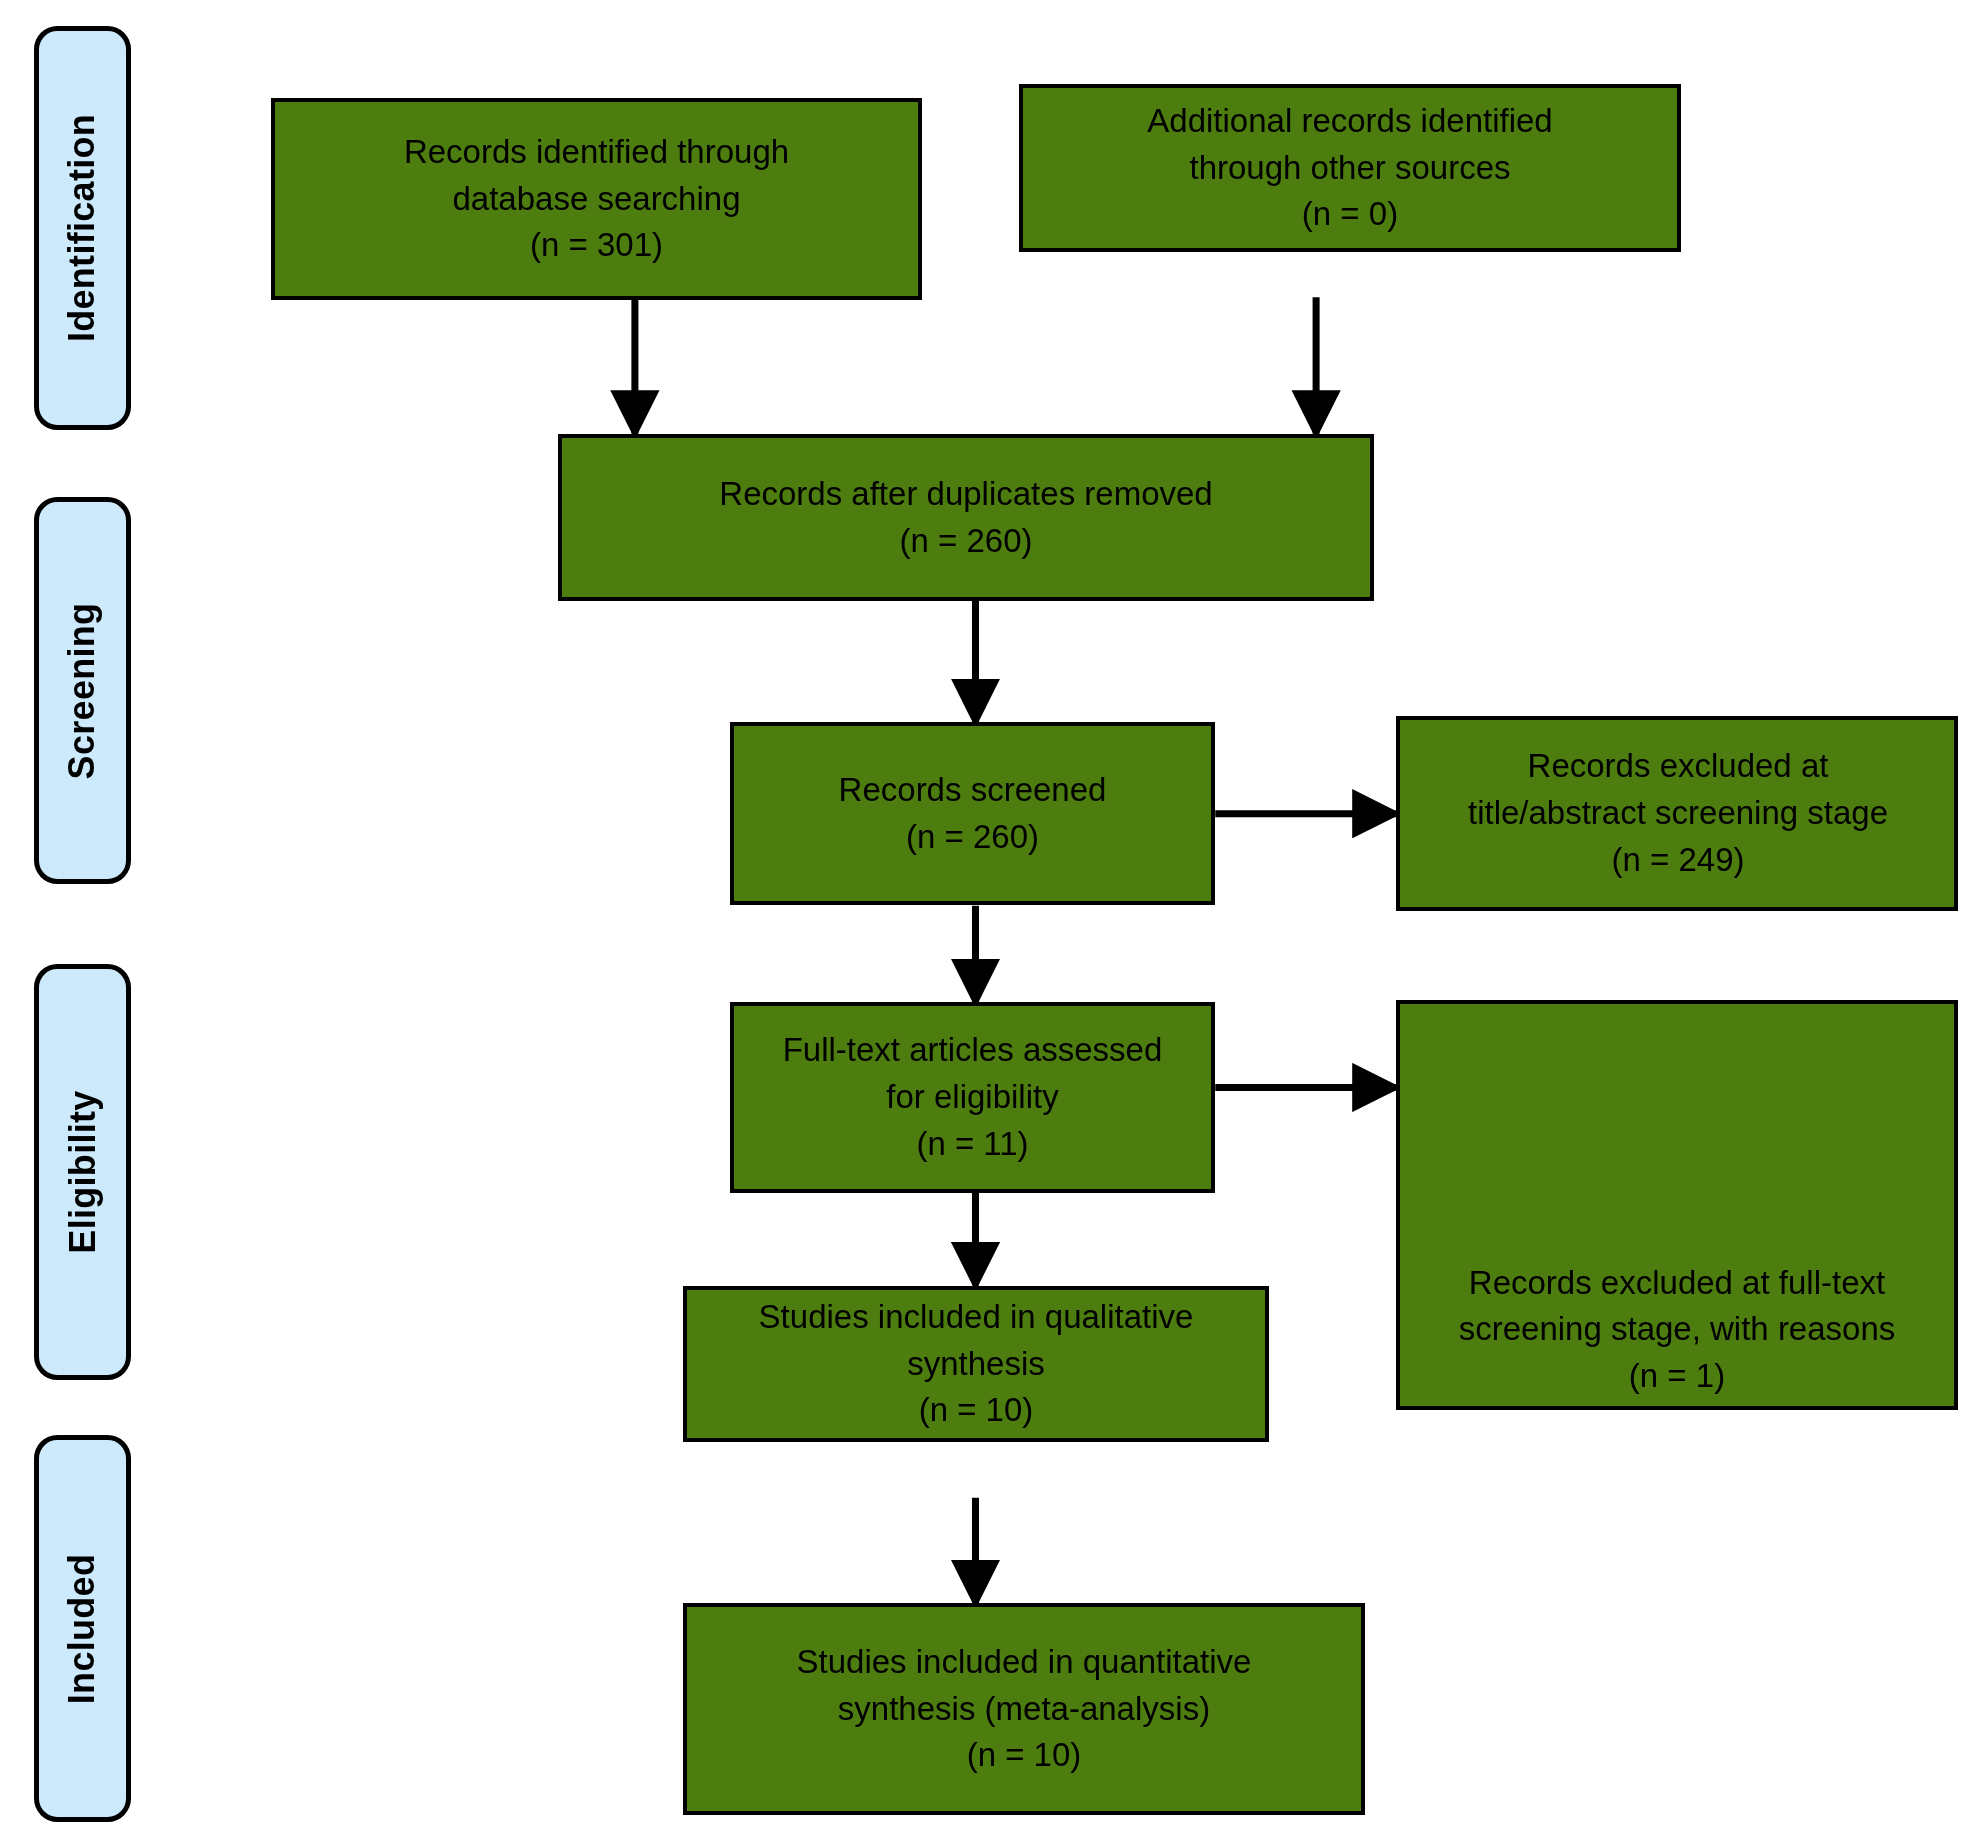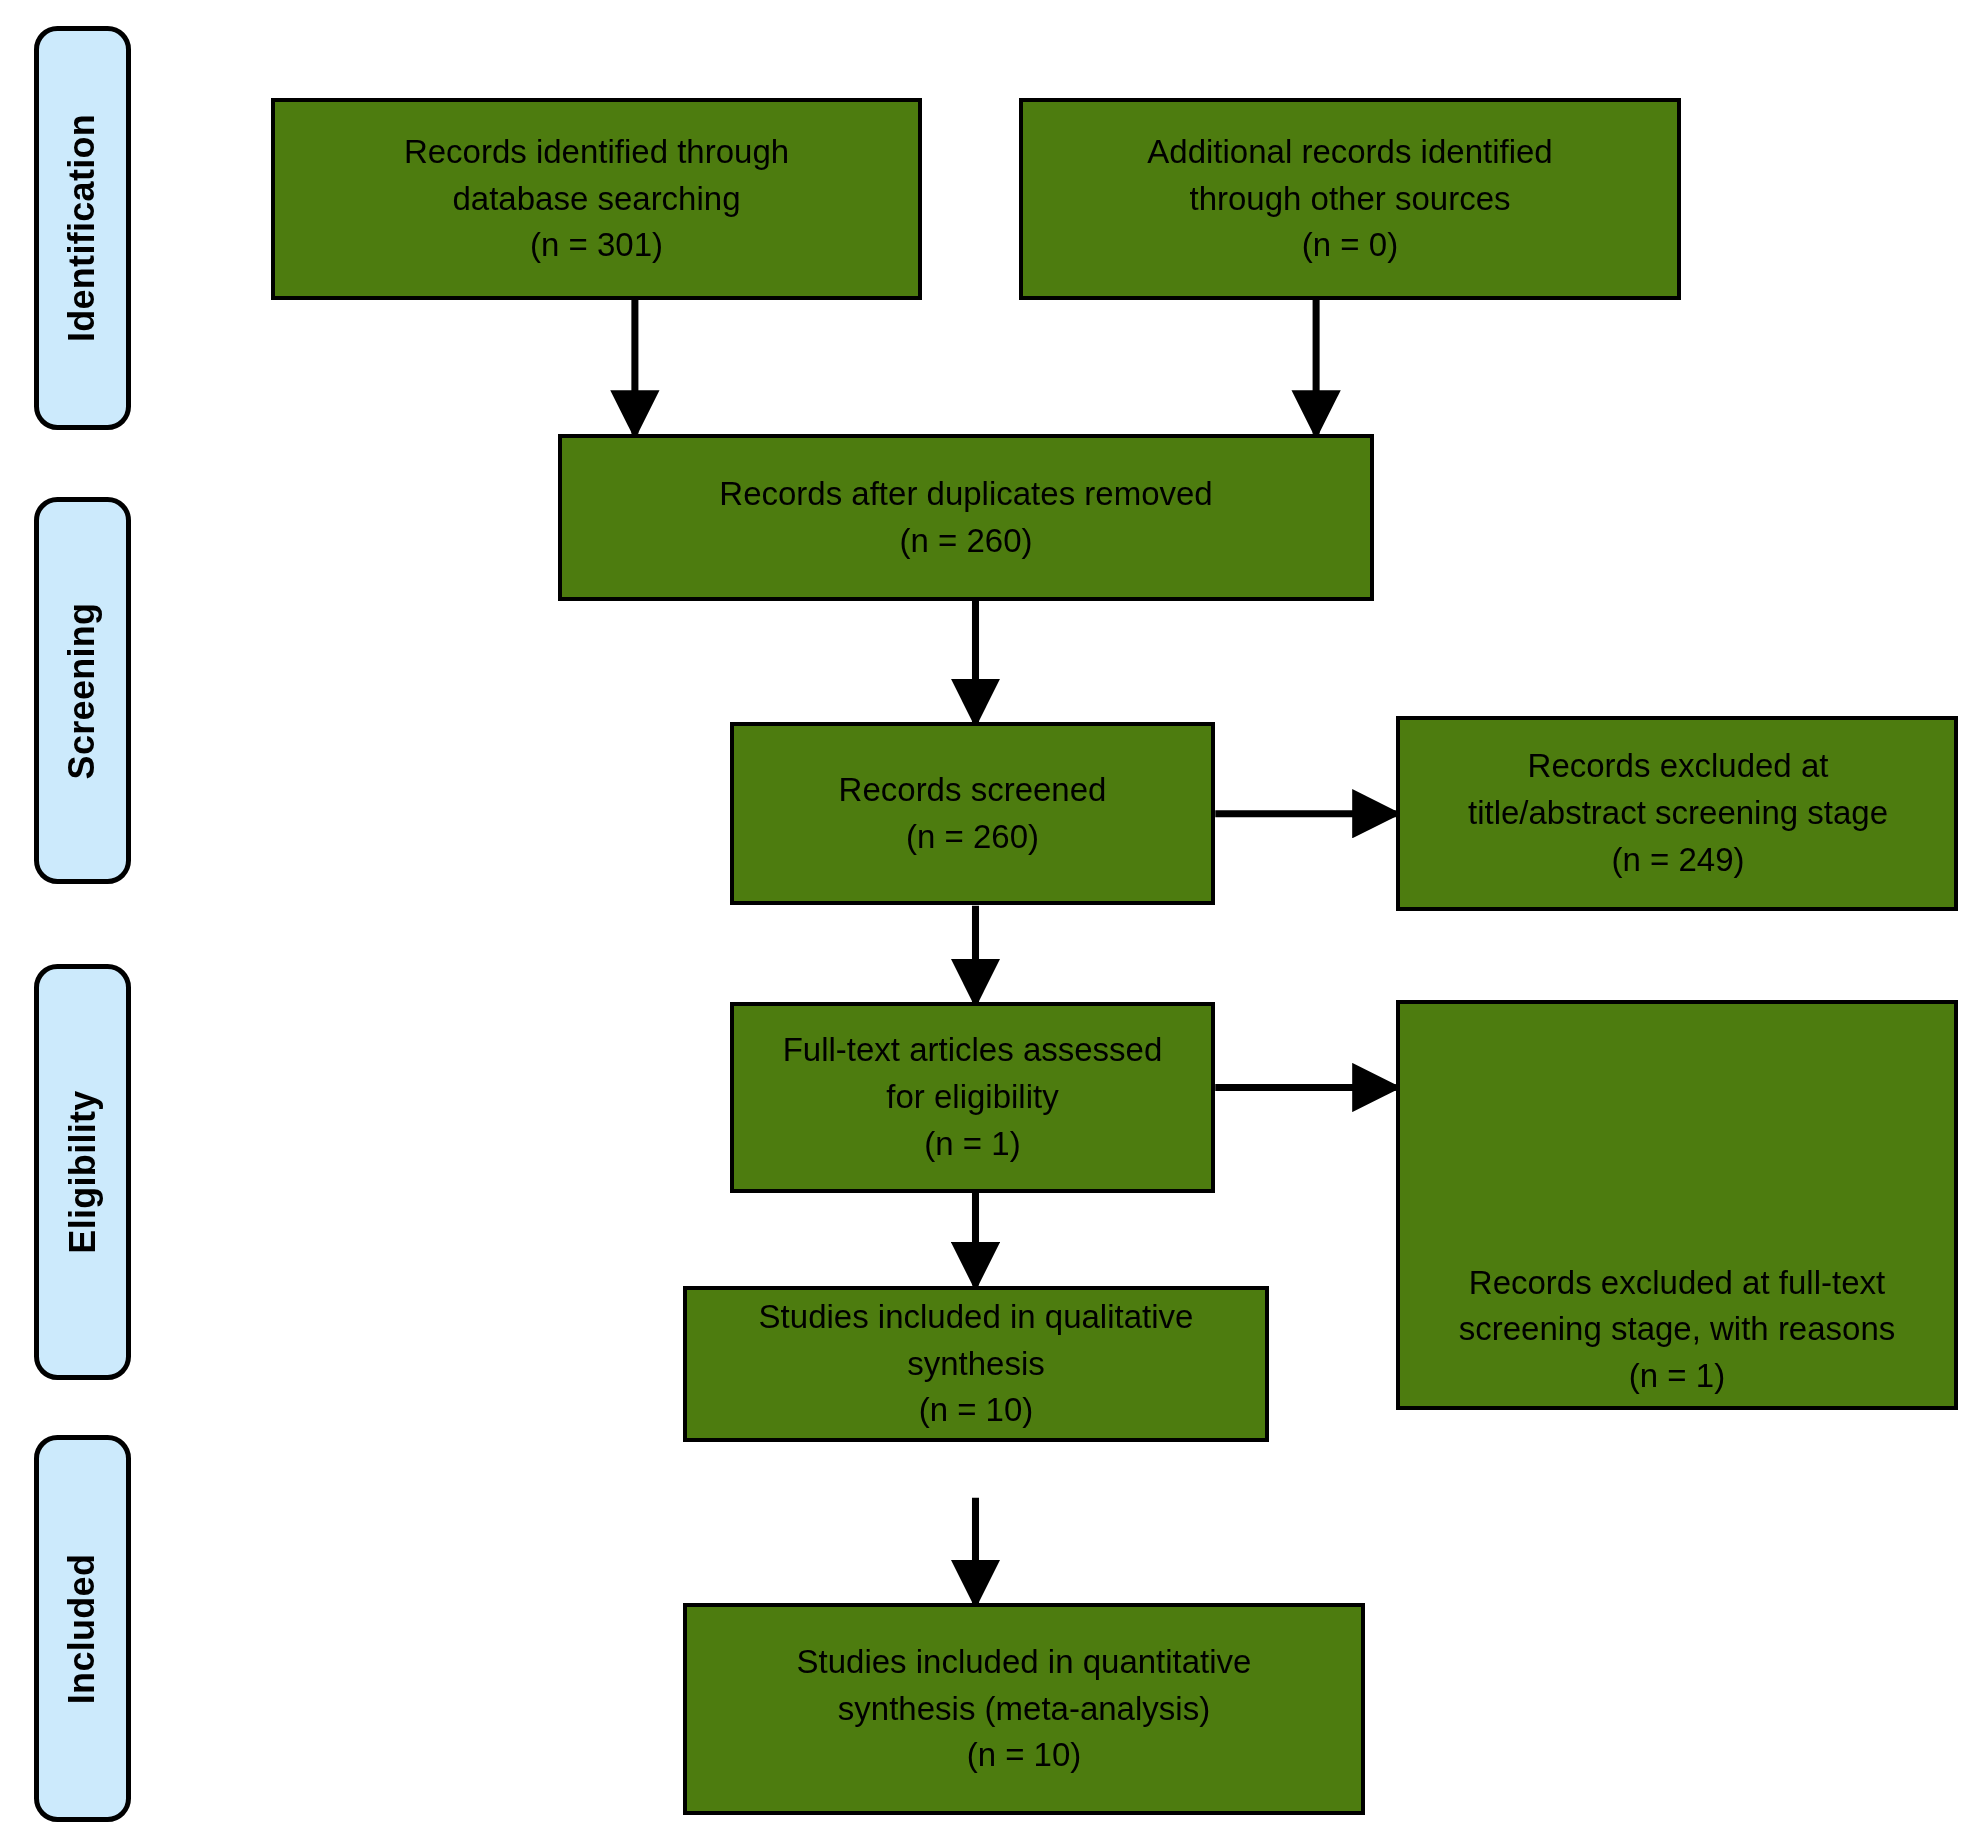--- a/index.html
+++ b/index.html
@@ -117,21 +117,21 @@
   <div class="stage-pill" style="left:34px; top:1435px; width:97px; height:387px;">
     <span class="stage-pill-label">Included</span>
   </div>
 
   <div class="flow-box" style="left:271px; top:98px; width:651px; height:202px;">
     <div class="flow-box-text">Records identified through
 database searching
 (n = 301)</div>
   </div>
 
-  <div class="flow-box" style="left:1019px; top:98px; width:662px; height:202px;">
+  <div class="flow-box" style="left:1019px; top:84px; width:662px; height:168px;">
     <div class="flow-box-text">Additional records identified
 through other sources
 (n = 0)</div>
   </div>
 
   <div class="flow-box" style="left:558px; top:434px; width:816px; height:167px;">
     <div class="flow-box-text">Records after duplicates removed
 (n = 260)</div>
   </div>
 
@@ -142,21 +142,21 @@
 
   <div class="flow-box" style="left:1396px; top:716px; width:562px; height:195px;padding-left:15px;">
     <div class="flow-box-text">Records excluded at
 title/abstract screening stage
 (n = 249)</div>
   </div>
 
   <div class="flow-box" style="left:730px; top:1002px; width:485px; height:191px;">
     <div class="flow-box-text">Full-text articles assessed
 for eligibility
-(n = 1)</div>
+(n = 11)</div>
   </div>
 
   <div class="flow-box" style="left:1396px; top:1000px; width:562px; height:410px; justify-content:flex-end; padding-top:24.6px;">
     <div class="flow-box-text">Records excluded at full-text
 screening stage, with reasons
 (n = 1)</div>
   </div>
 
   <div class="flow-box" style="left:683px; top:1286px; width:586px; height:156px;">
     <div class="flow-box-text">Studies included in qualitative

